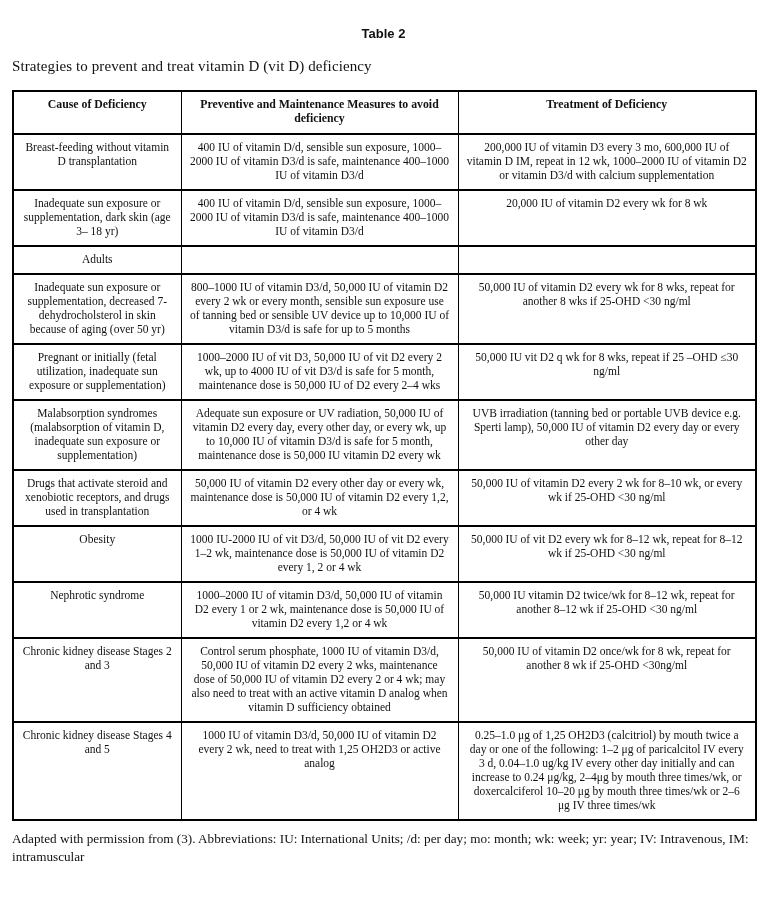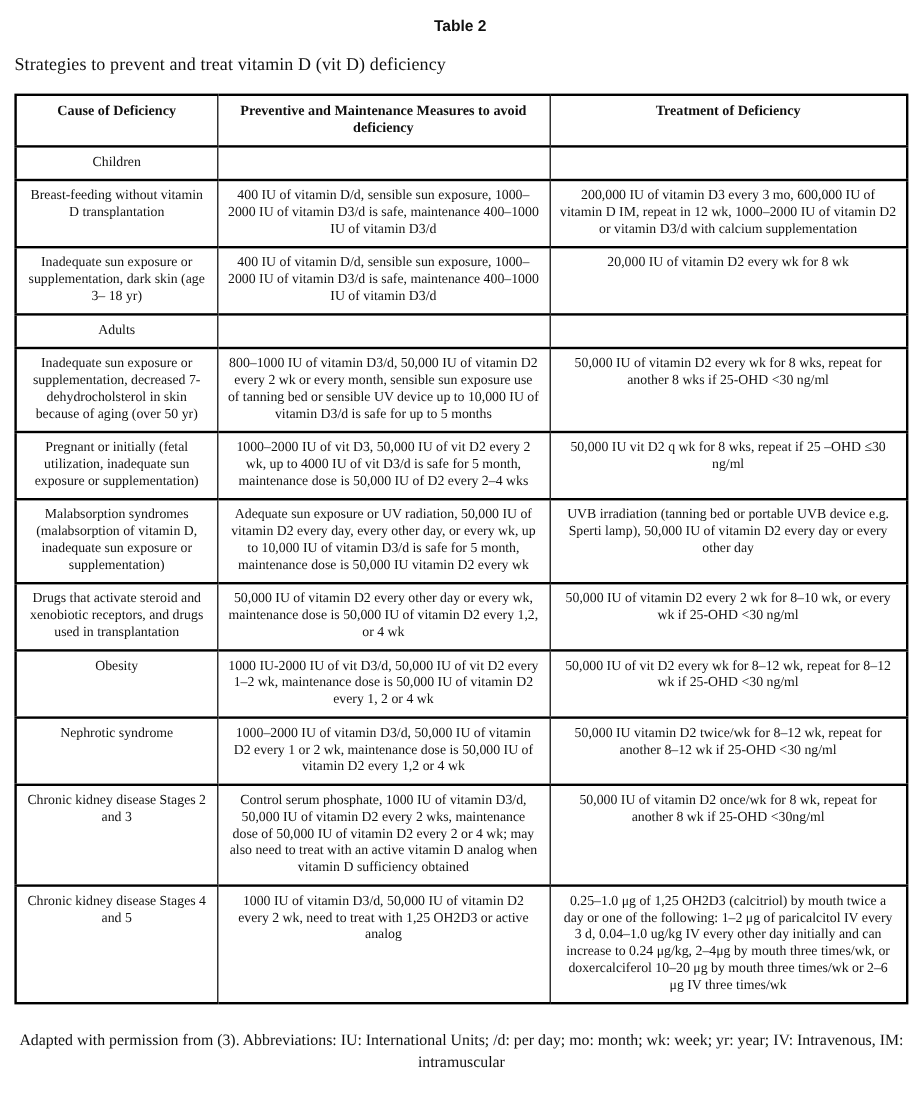--- a/index.html
+++ b/index.html
@@ -8,21 +8,21 @@
     background: #ffffff;
   }
   body {
     width: 768px;
     height: 914px;
     overflow: hidden;
     color: #111111;
     font-family: "Liberation Serif", serif;
   }
   .page {
-    padding: 12px 13px 0 12px;
+    padding: 24px 13px 0 12px;
   }
   .table-label {
     text-align: center;
     font-family: "Liberation Sans", sans-serif;
     font-weight: bold;
     font-size: 13px;
     margin: 2px 0 0 0;
   }
   .table-caption {
     font-size: 15px;
@@ -56,23 +56,22 @@
   }
   td.section-cell {
     font-weight: bold;
     font-size: 11.8px;
     padding-top: 6px;
     padding-bottom: 8px;
   }
   .footnote {
     font-size: 13.2px;
     line-height: 1.35;
-    margin-top: 21px;
+    margin-top: 9px;
     width: 745px;
-    text-align: center;
   }
 </style>
 </head>
 <body>
 
 <div class="page">
 
   <div class="table-label">Table 2</div>
 
   <div class="table-caption">Strategies to prevent and treat vitamin D (vit D) deficiency</div>
@@ -84,25 +83,20 @@
       <col style="width:298px">
     </colgroup>
     <thead>
       <tr>
         <th>Cause of Deficiency</th>
         <th>Preventive and Maintenance Measures to avoid deficiency</th>
         <th>Treatment of Deficiency</th>
       </tr>
     </thead>
     <tbody>
-        <tr>
-          <td class="section-cell">Children</td>
-          <td></td>
-          <td></td>
-        </tr>
         <tr>
           <td>Breast-feeding without vitamin D transplantation</td>
           <td>400 IU of vitamin D/d, sensible sun exposure, 1000–2000 IU of vitamin D3/d is safe, maintenance 400–1000 IU of vitamin D3/d</td>
           <td>200,000 IU of vitamin D3 every 3 mo, 600,000 IU of vitamin D IM, repeat in 12 wk, 1000–2000 IU of vitamin D2 or vitamin D3/d with calcium supplementation</td>
         </tr>
         <tr>
           <td>Inadequate sun exposure or supplementation, dark skin (age 3– 18 yr)</td>
           <td>400 IU of vitamin D/d, sensible sun exposure, 1000–2000 IU of vitamin D3/d is safe, maintenance 400–1000 IU of vitamin D3/d</td>
           <td>20,000 IU of vitamin D2 every wk for 8 wk</td>
         </tr>

